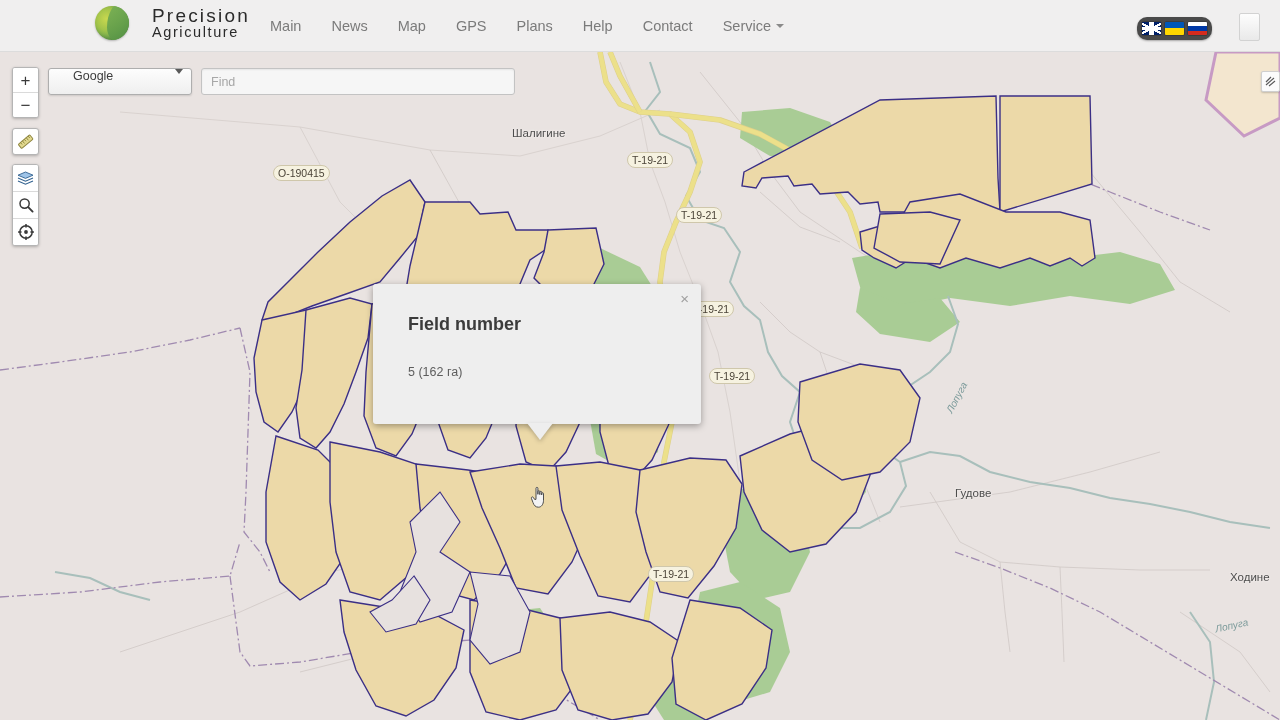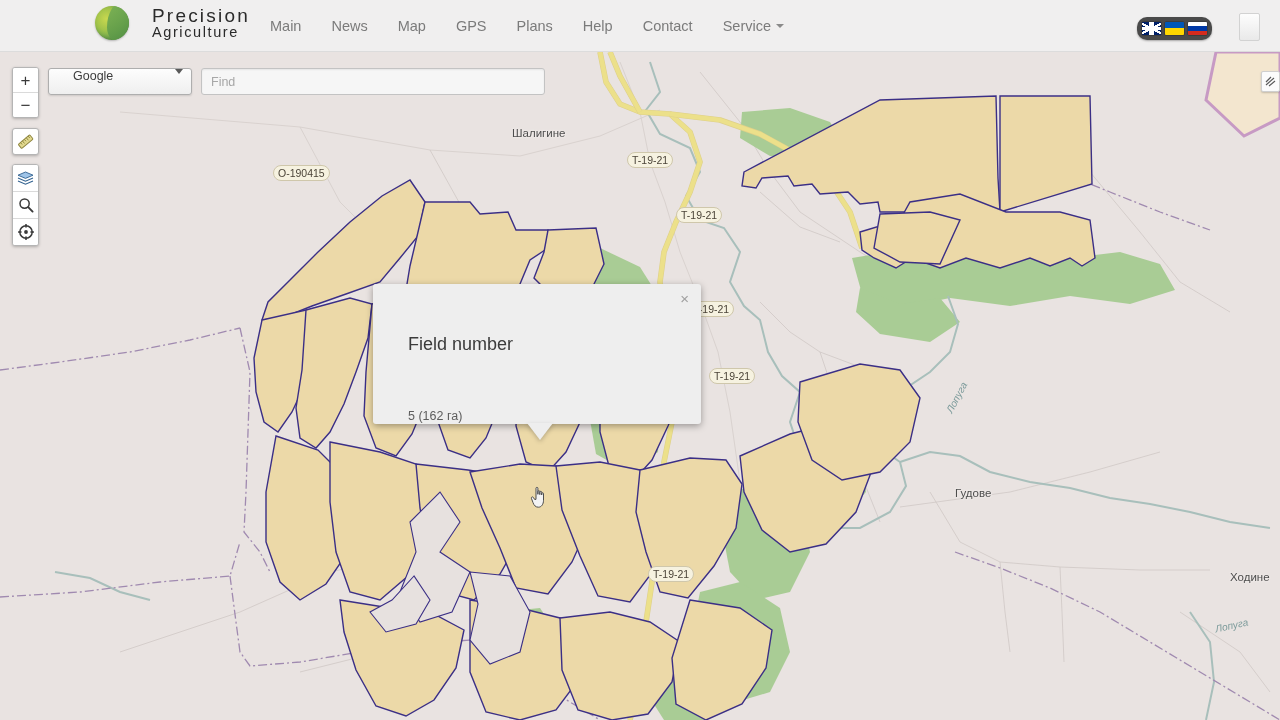--- a/index.html
+++ b/index.html
@@ -134,21 +134,21 @@
     display:flex;align-items:flex-start;padding:0 24px;cursor:pointer;
     position:relative;
     box-shadow:0 1px 2px rgba(0,0,0,.12);
   }
   #provider-caret{
     position:absolute;right:8px;width:0;height:0;
     border-left:4px solid transparent;border-right:4px solid transparent;
     border-top:5px solid #5a5a5a;
   }
   #find-input{
-    width:344px;height:27px;box-sizing:border-box;margin-left:9px;
+    width:314px;height:27px;box-sizing:border-box;margin-left:9px;
     background:#f6f6f6;border:1px solid #c3c3c3;border-radius:3px;
     font-size:12.5px;color:#3c3c3c;padding:0 9px;
     font-family:"Liberation Sans",sans-serif;
     box-shadow:inset 0 1px 2px rgba(0,0,0,.07);
   }
   #find-input::placeholder{color:#a7a7a7;}
 
   
   #popup{
     position:absolute;left:373px;top:232px;width:328px;height:140px;
@@ -161,24 +161,24 @@
     border-left:13px solid transparent;border-right:13px solid transparent;
     border-top:17px solid #eeeeee;
     z-index:51;
     filter:drop-shadow(0 2px 2px rgba(0,0,0,.22));
   }
   #popup-close{
     position:absolute;right:9px;top:4px;font-size:15px;color:#a0a0a0;
     cursor:pointer;line-height:1;padding:3px;
   }
   #popup-title{
-    position:absolute;left:35px;top:50px;font-size:18px;color:#3b3b3b;font-weight:400;
+    position:absolute;left:35px;top:30px;font-size:18px;color:#3b3b3b;font-weight:700;
   }
   #popup-value{
-    position:absolute;left:35px;top:81px;font-size:12.5px;color:#5d5d5d;margin-top:44px;
+    position:absolute;left:35px;top:81px;font-size:12.5px;color:#5d5d5d;
   }
 
   
   #cursor{position:absolute;left:529px;top:432px;z-index:55;pointer-events:none;}
 
   
   #edge-marker{
     position:absolute;right:0px;top:19px;width:17px;height:19px;
     background:#fbfbfb;border:1px solid #cfcfcf;border-radius:2px;
     box-shadow:0 1px 2px rgba(0,0,0,.2);z-index:30;

